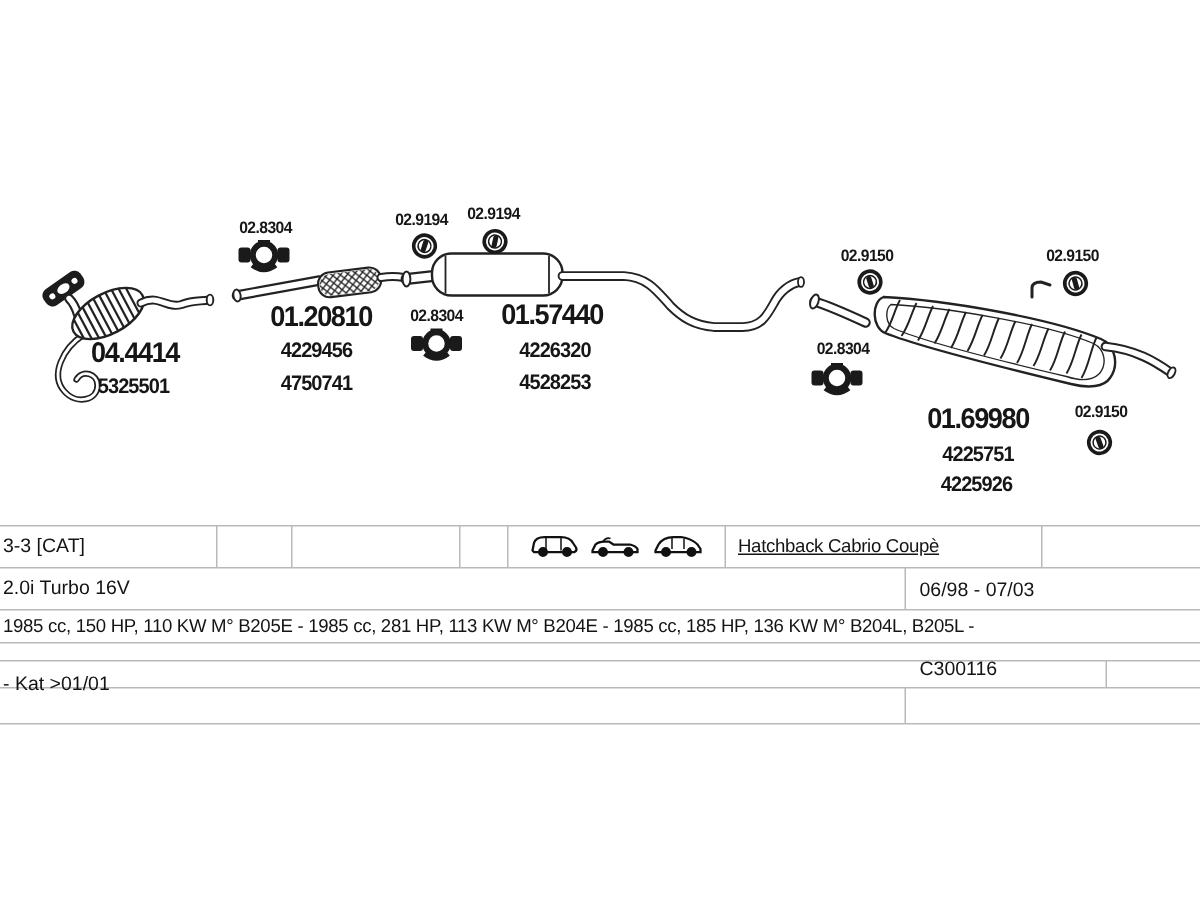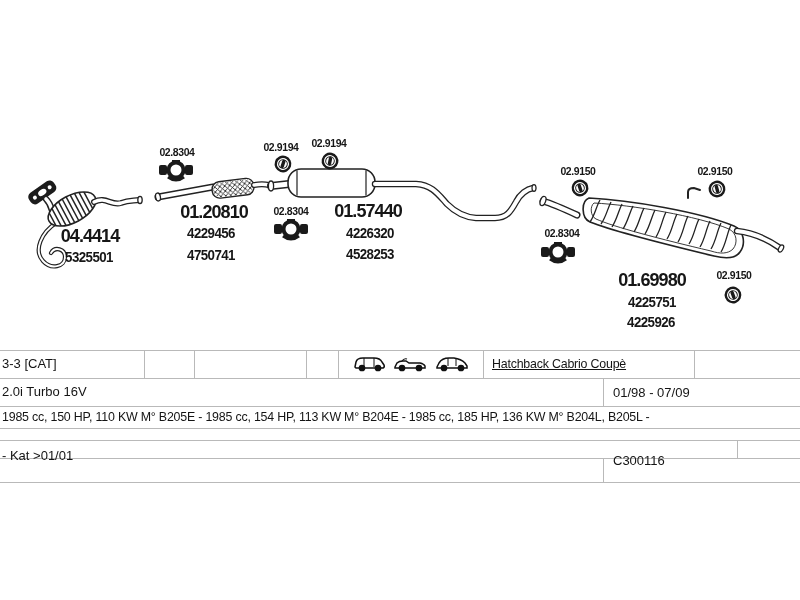--- a/index.html
+++ b/index.html
@@ -194,19 +194,19 @@
       <g transform="translate(82,0)" stroke="#111" stroke-width="1.5" fill="#fff">
         <path d="M1,14 L3,10 Q6,5 13,5 L18,5 Q25,6 29,10 L31,13 L31,15 L1,15 Z"></path>
         <path d="M12,5 V13 M20,6 V13" stroke-width="1"></path>
         <circle cx="8" cy="15" r="2.6" fill="#111"></circle>
           <circle cx="25" cy="15" r="2.6" fill="#111"></circle>
       </g>
     </svg>
 
     <div class="cell-txt cell-sm" style="left:492px;top:357px;text-decoration:underline;">Hatchback Cabrio Coupè</div>
     <div class="cell-txt" style="left:2px;top:384px;">2.0i Turbo 16V</div>
-    <div class="cell-txt" style="left:613px;top:385px;">01/98 - 07/09</div>
-    <div class="cell-txt cell-sm" style="left:2px;top:410px;">1985 cc, 150 HP, 110 KW M° B205E - 1985 cc, 154 HP, 113 KW M° B204E - 1985 cc, 185 HP, 136 KW M° B204L, B205L -</div>
+    <div class="cell-txt" style="left:613px;top:385px;">06/98 - 07/03</div>
+    <div class="cell-txt cell-sm" style="left:2px;top:410px;">1985 cc, 150 HP, 110 KW M° B205E - 1985 cc, 281 HP, 113 KW M° B204E - 1985 cc, 185 HP, 136 KW M° B204L, B205L -</div>
     <div class="cell-txt" style="left:2px;top:448px;">- Kat &gt;01/01</div>
-    <div class="cell-txt" style="left:613px;top:453px;">C300116</div>
+    <div class="cell-txt" style="left:613px;top:438px;">C300116</div>
   </div>
 
 </div>
 
 </body></html>

